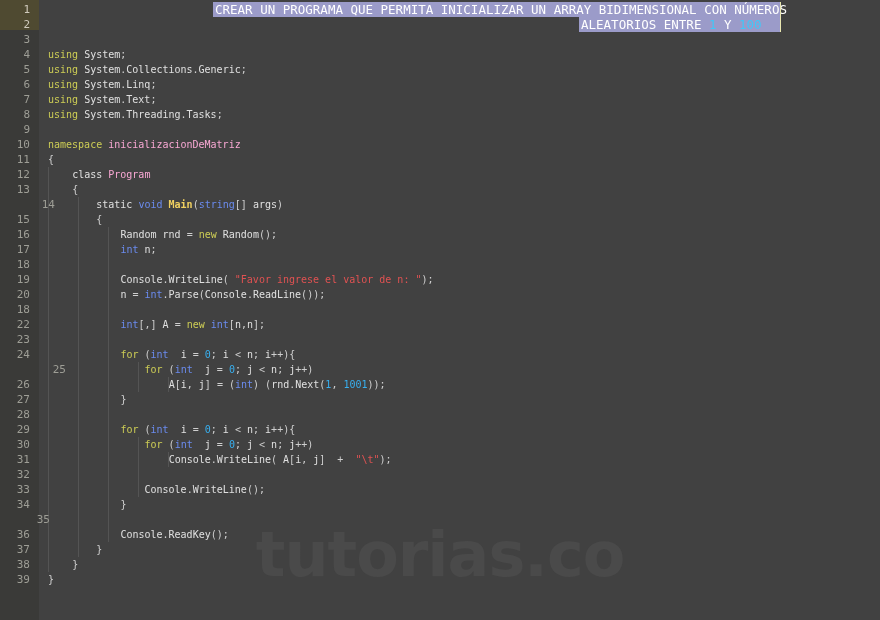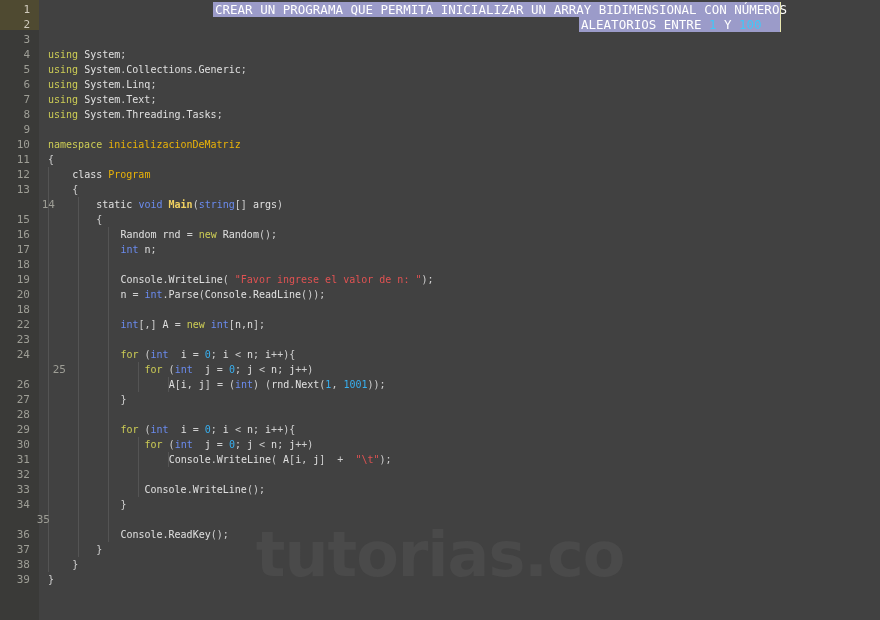--- a/index.html
+++ b/index.html
@@ -127,21 +127,21 @@
     white-space: pre;
     color: #ffffff;
     z-index: 3;
   }
 
   
   .kw   { color: #cdcd55; }            
   .type { color: #6b8cf0; }            
   .str  { color: #e05252; }            
   .num  { color: #38b0f0; }            
-  .cls  { color: #eab308; margin-top: 12px; }            
+  .cls  { color: #f9a8d4; margin-top: 12px; }            
   .fn   { color: #f0d060; font-weight: bold; }  
   .pl   { color: #e0e0e0; }            
   .dim  { color: #cfcfcf; }            
   .selnum { color: #40c8f8; }
 </style>
 </head>
 <body>
 
 <div id="editor">
 

